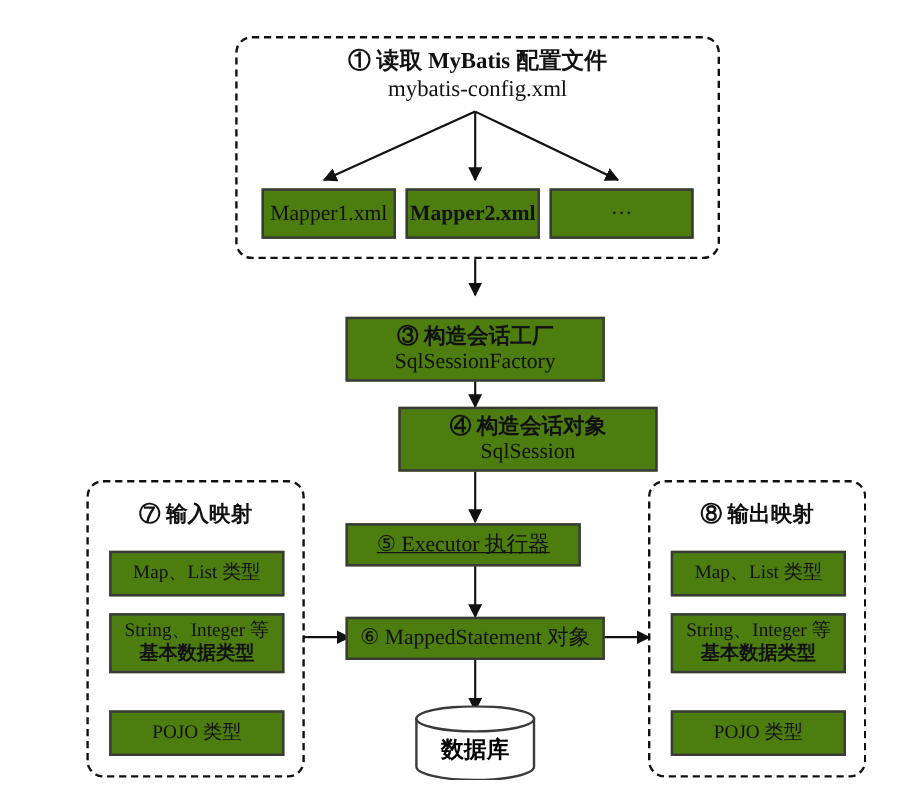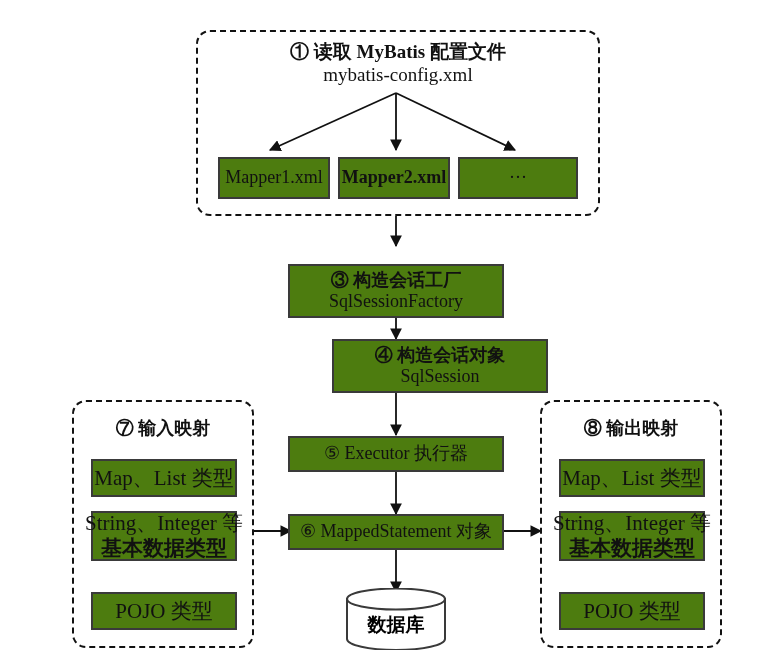--- a/index.html
+++ b/index.html
@@ -51,21 +51,21 @@
     position: absolute;
     text-align: center;
     white-space: nowrap;
     line-height: 1.22;
   }
   .caption .line1, .caption .line2 { display: block; }
 
   
   .t19 { font-size: 19px; }
   .t18 { font-size: 18px; }
-  .t17 { font-size: 21px; align-items: center; }
+  .t17 { font-size: 16px; align-items: center; }
   .bold { font-weight: 600; }
 
   
   #wires {
     position: absolute;
     left: 0; top: 0;
     width: 758px;
     height: 671px;
     pointer-events: none;
   }
@@ -140,21 +140,21 @@
   <div class="box t18" style="left:288px; top:264px; width:216px; height:54px;">
     <span class="line1 bold">③ 构造会话工厂</span>
     <span class="line2">SqlSessionFactory</span>
   </div>
 
   <div class="box t18" style="left:288px; top:339px; width:216px; height:54px;margin-left:44px;">
     <span class="line1 bold">④ 构造会话对象</span>
     <span class="line2">SqlSession</span>
   </div>
 
-  <div class="box t18" style="left:288px; top:436px; width:216px; height:36px;">
+  <div class="box t18" style="left:288px; top:436px; width:196px; height:36px;text-decoration:underline;">
     <span class="line1">⑤ Executor 执行器</span>
   </div>
 
   <div class="box t18" style="left:288px; top:514px; width:216px; height:36px;">
     <span class="line1">⑥ MappedStatement 对象</span>
   </div>
 
   <div class="dashed-panel" style="left:72px; top:400px; width:182px; height:248px;"></div>
 
   <div class="caption t18 bold" style="left:72px; top:418px; width:182px;">

